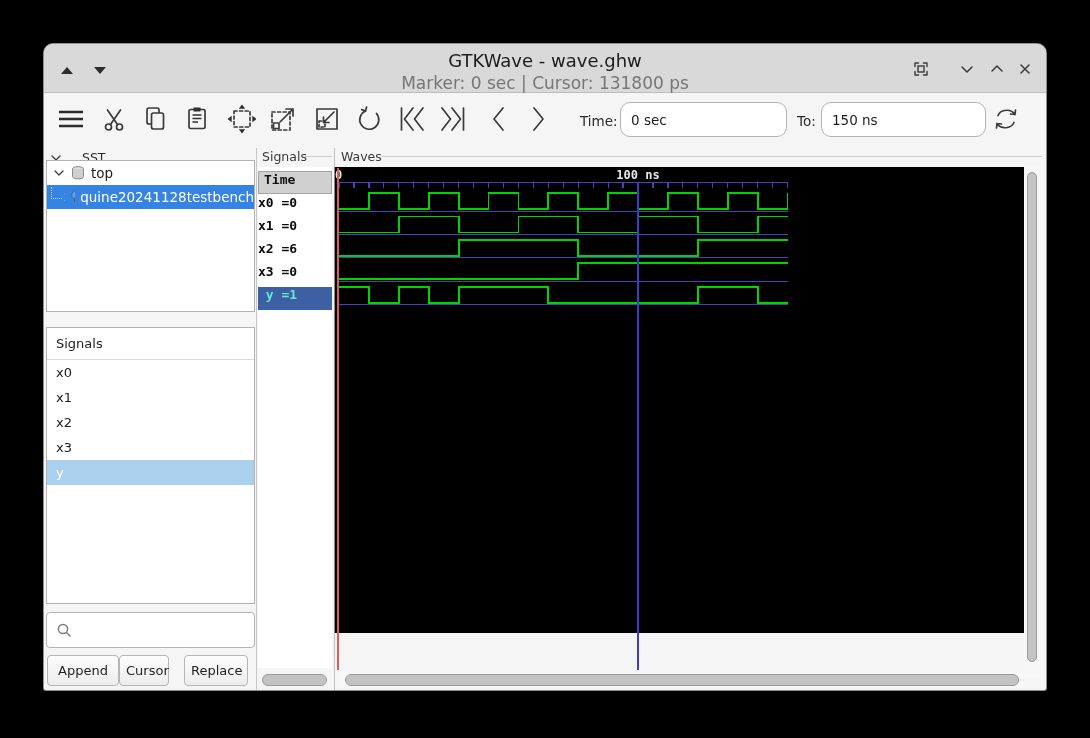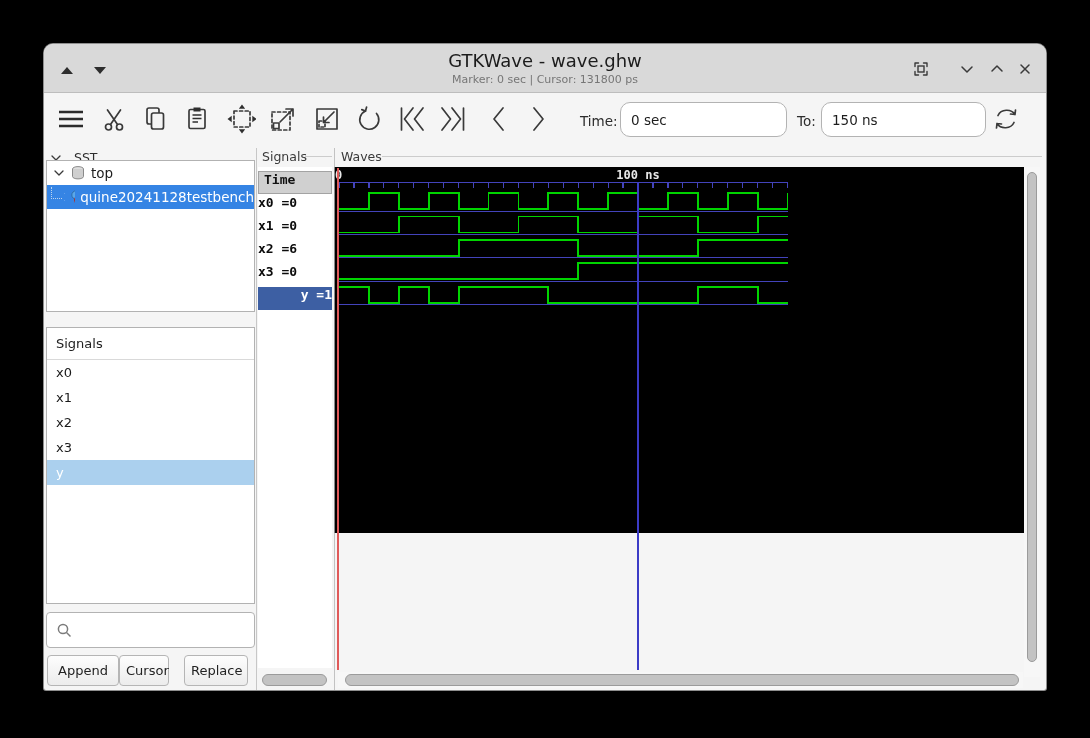--- a/index.html
+++ b/index.html
@@ -8,56 +8,56 @@
   #window{position:absolute;left:44px;top:44px;width:1002px;height:646px;background:#f5f5f5;
           border-radius:9px 9px 2px 2px;box-shadow:0 0 0 1px #8e8e8e;overflow:hidden;}
   
   #titlebar{position:absolute;left:0;top:0;width:100%;height:48px;background:#d9d9d9;
             border-bottom:1px solid #bdbdbd;border-radius:8px 8px 0 0;}
   .tri{position:absolute;top:23px;width:0;height:0;border-left:6px solid transparent;border-right:6px solid transparent;}
   #tri-up{left:17px;border-bottom:7px solid #2d2d2d;}
   #tri-dn{left:50px;border-top:7px solid #2d2d2d;}
   #tb-center{position:absolute;left:0;right:0;top:6px;text-align:center;}
   #tb-title{font-size:18px;color:#1c1c1c;}
-  #tb-sub{font-size:11px;color:#767676;margin-top:2px;}
+  #tb-sub{font-size:17px;color:#767676;margin-top:2px;}
   .tb-btn{position:absolute;top:14px;width:22px;height:22px;display:flex;align-items:center;justify-content:center;}
   
   #toolbar{position:absolute;left:0;top:49px;width:100%;height:55px;background:#f5f5f5;}
   .ticon{position:absolute;top:9px;width:30px;height:34px;display:flex;align-items:center;justify-content:center;}
   .tlabel{position:absolute;top:20px;font-size:13.5px;color:#2c2c2c;}
   .tinput{position:absolute;top:9px;height:35px;background:#fff;border:1px solid #b3b3b3;border-radius:10px;
           font-size:13.5px;color:#1d1d1d;padding:0 0 0 10px;box-sizing:border-box;font-family:inherit;outline:none;}
   
   .vdiv{position:absolute;top:104px;bottom:0;width:1px;background:#c7c7c7;}
   .frame-label{position:absolute;font-size:12.5px;color:#3a3a3a;}
   .frame-line{position:absolute;height:1px;background:#ccc;}
   
-  #sst-head{position:absolute;left:6px;top:106px;display:flex;align-items:center;gap:12px;font-size:12.5px;color:#2e2e2e;justify-content:center;}
+  #sst-head{position:absolute;left:6px;top:106px;display:flex;align-items:center;gap:20px;font-size:12.5px;color:#2e2e2e;justify-content:center;}
   #tree-box{position:absolute;left:2px;top:116px;width:209px;height:152px;background:#fff;border:1px solid #b2b2b2;box-sizing:border-box;}
   .trow{position:relative;height:24px;display:flex;align-items:center;font-size:13.5px;color:#1c1c1c;white-space:nowrap;overflow:hidden;}
   .trow .gap{width:5px;flex:none;}
   .trow.sel{background:#3584e4;color:#fff;}
   .conn{width:10px;height:11px;border-left:1px dotted #bcd4ee;border-bottom:1px dotted #bcd4ee;margin:0 0 9px 4px;flex:none;}
   #sig-box{position:absolute;left:2px;top:283px;width:209px;height:277px;background:#fff;border:1px solid #b2b2b2;box-sizing:border-box;overflow:hidden;}
   #sig-box-header{height:31px;line-height:31px;padding-left:9px;font-size:13px;color:#222;border-bottom:1px solid #d9d9d9;}
   .srow{height:25px;line-height:25px;padding-left:9px;font-size:13px;color:#1a1a1a;}
   .srow.sel{background:#abd0ee;color:#fff;}
   #search-box{position:absolute;left:2px;top:568px;width:209px;height:36px;background:#fff;border:1px solid #b3b3b3;
               border-radius:4px;box-sizing:border-box;display:flex;align-items:center;padding-left:9px;}
   .btn{position:absolute;top:611px;height:31px;background:linear-gradient(#fdfdfd,#ececec);border:1px solid #b5b5b5;
        border-radius:4px;font-size:13px;color:#232323;font-family:inherit;}
   
   #name-box{position:absolute;left:214px;top:123px;width:74px;height:501px;background:#fff;}
   #time-header{position:absolute;left:0;top:4px;width:74px;height:23px;background:#d0d0d0;border:1px solid #a3a3a3;
                box-sizing:border-box;line-height:21px;padding-left:5px;font:bold 13px "DejaVu Sans Mono","Liberation Mono",monospace;color:#111;}
   #name-rows{position:absolute;left:0;top:28px;width:74px;}
   .nrow{height:23px;line-height:23px;padding-left:0;font:bold 13px "DejaVu Sans Mono","Liberation Mono",monospace;color:#0b0b0b;white-space:pre;}
-  .nrow.sel{background:#3d5fa3;color:#ffffff;text-align:right;}
-  
-  #wave-canvas{position:absolute;left:290px;top:123px;width:689px;height:366px;background:#000;border-left:1px solid #8a8a8a;}
+  .nrow.sel{background:#3d5fa3;color:#5eead4;}
+  
+  #wave-canvas{position:absolute;left:290px;top:123px;width:689px;height:466px;background:#000;border-left:1px solid #8a8a8a;}
   .sb-track{position:absolute;background:#f7f7f7;}
   .sb-thumb{position:absolute;background:#c3c3c3;border:1px solid #9b9b9b;border-radius:6px;box-sizing:border-box;}
   svg{display:block;}
   .stroke{stroke:#3a3a3a;stroke-width:1.7;fill:none;stroke-linecap:round;stroke-linejoin:round;}
 </style>
 </head>
 <body>
 
 <div id="window">
 

